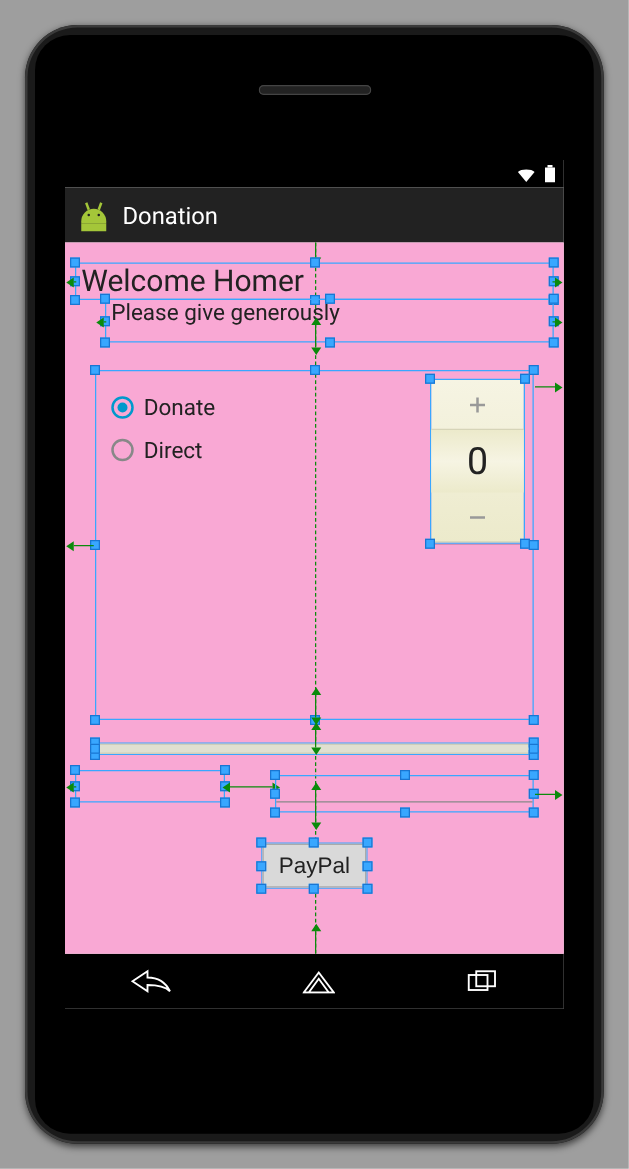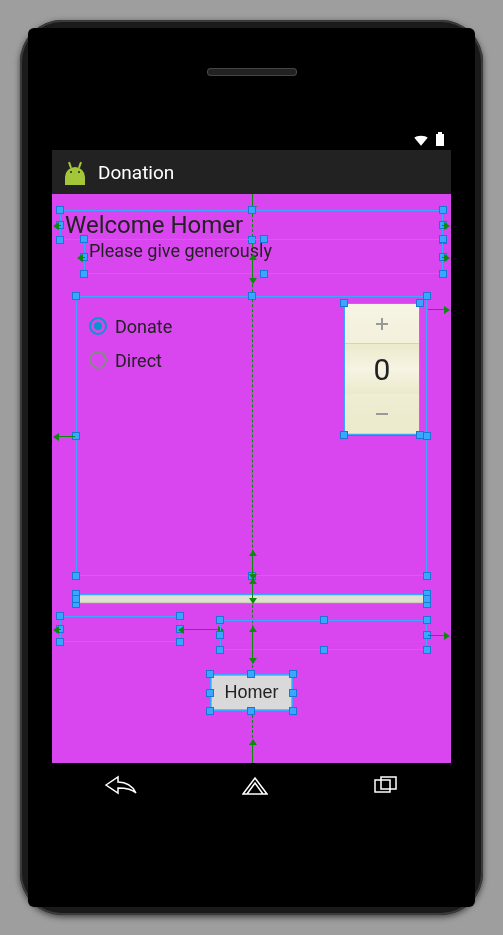--- a/index.html
+++ b/index.html
@@ -17,21 +17,21 @@
     left: 20px; top: 20px;
     width: 463px; height: 895px;
     background: #1a1a1a;
     border-radius: 42px;
     box-shadow: 0 2px 6px rgba(0,0,0,.6), inset 0 0 0 2px #3a3a3a;
   }
   .device-inner {
     position: absolute;
     left: 8px; top: 8px; right: 8px; bottom: 8px;
     background: #000;
-    border-radius: 6px;
+    border-radius: 28px;
   }
   .earpiece {
     position: absolute;
     top: 40px; left: 50%; transform: translateX(-50%);
     width: 90px; height: 8px;
     background: #222;
     border-radius: 4px;
     box-shadow: inset 0 0 0 1px #444;
   }
   .screen {
@@ -77,21 +77,21 @@
   }
   .droid-head::before{ left:4px; transform:rotate(-20deg);}
   .droid-head::after{ right:4px; transform:rotate(20deg);}
   .droid-eyes{ position:absolute; top:4px; left:5px; width:10px; display:flex; justify-content:space-between;}
   .droid-eyes span{ width:2px;height:2px;background:#222;border-radius:50%;}
   .droid-body{ position:absolute; bottom:0; left:3px; width:20px; height:6px; background:#a4c639;}
 
   .content {
     flex: 1;
     position: relative;
-    background: #d946ef;
+    background: #f9a8d4;
     overflow: hidden;
     padding: 16px 8px 8px 8px;
   }
   .sel-box {
     position: relative;
     border: 1px solid #39a7ff;
   }
   .handle {
     position: absolute;
     width: 8px; height: 8px;
@@ -330,21 +330,21 @@
             <div class="handle h-tc"></div><div class="handle h-bc"></div>
             <div class="handle h-ml"></div><div class="handle h-mr"></div>
             <div class="arrow-h right-out" style="right:-18px; top:50%; width:16px;"></div>
           </div>
         </div>
 
         <div class="arrow-v up-out down-out" style="left:50%; top:438px; height:26px;"></div>
 
         <div style="display:flex; justify-content:center; margin-top:28px;">
           <div class="sel-box" style="display:inline-block;">
-            <button class="donate-btn">Homer</button>
+            <button class="donate-btn">PayPal</button>
             <div class="handle h-tl"></div><div class="handle h-tr"></div>
             <div class="handle h-bl"></div><div class="handle h-br"></div>
             <div class="handle h-tc"></div><div class="handle h-bc"></div>
             <div class="handle h-ml"></div><div class="handle h-mr"></div>
           </div>
         </div>
 
         <div class="arrow-v up-out down-out" style="left:50%; bottom:0; height:18px;"></div>
 
       </div>

